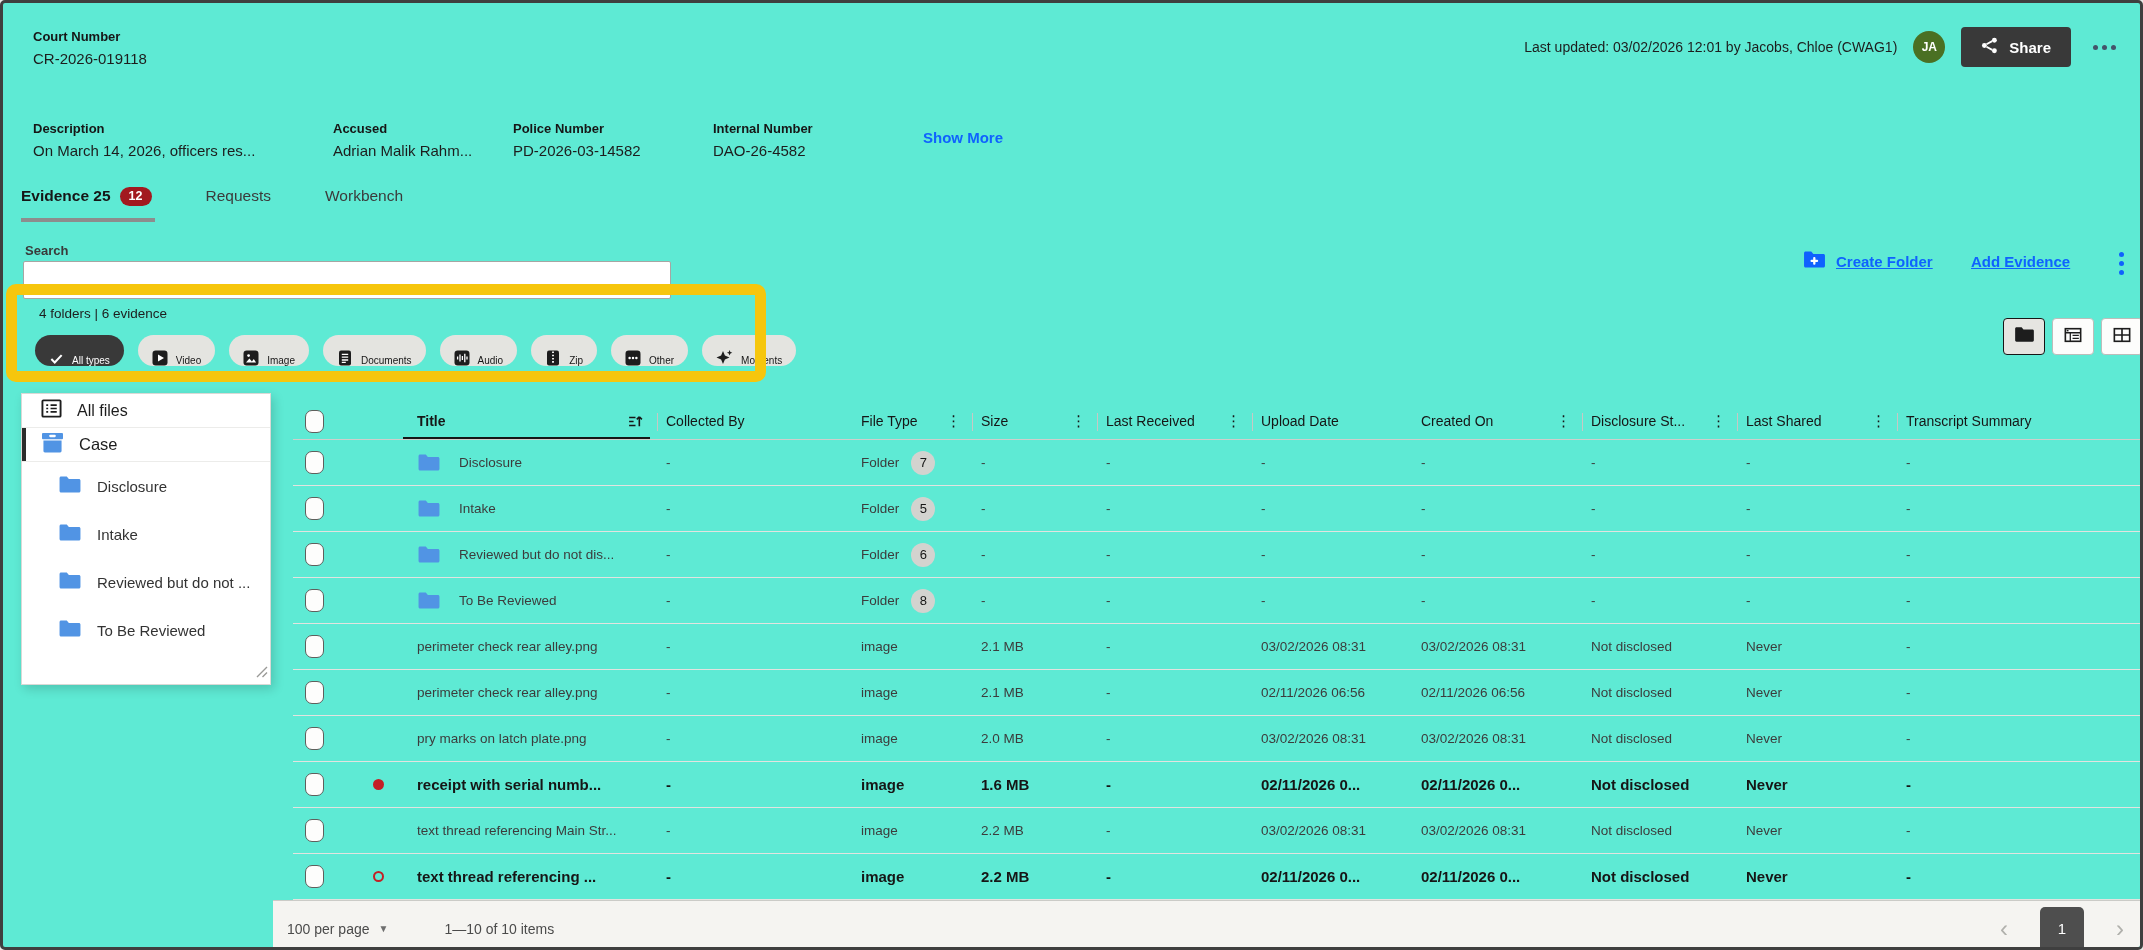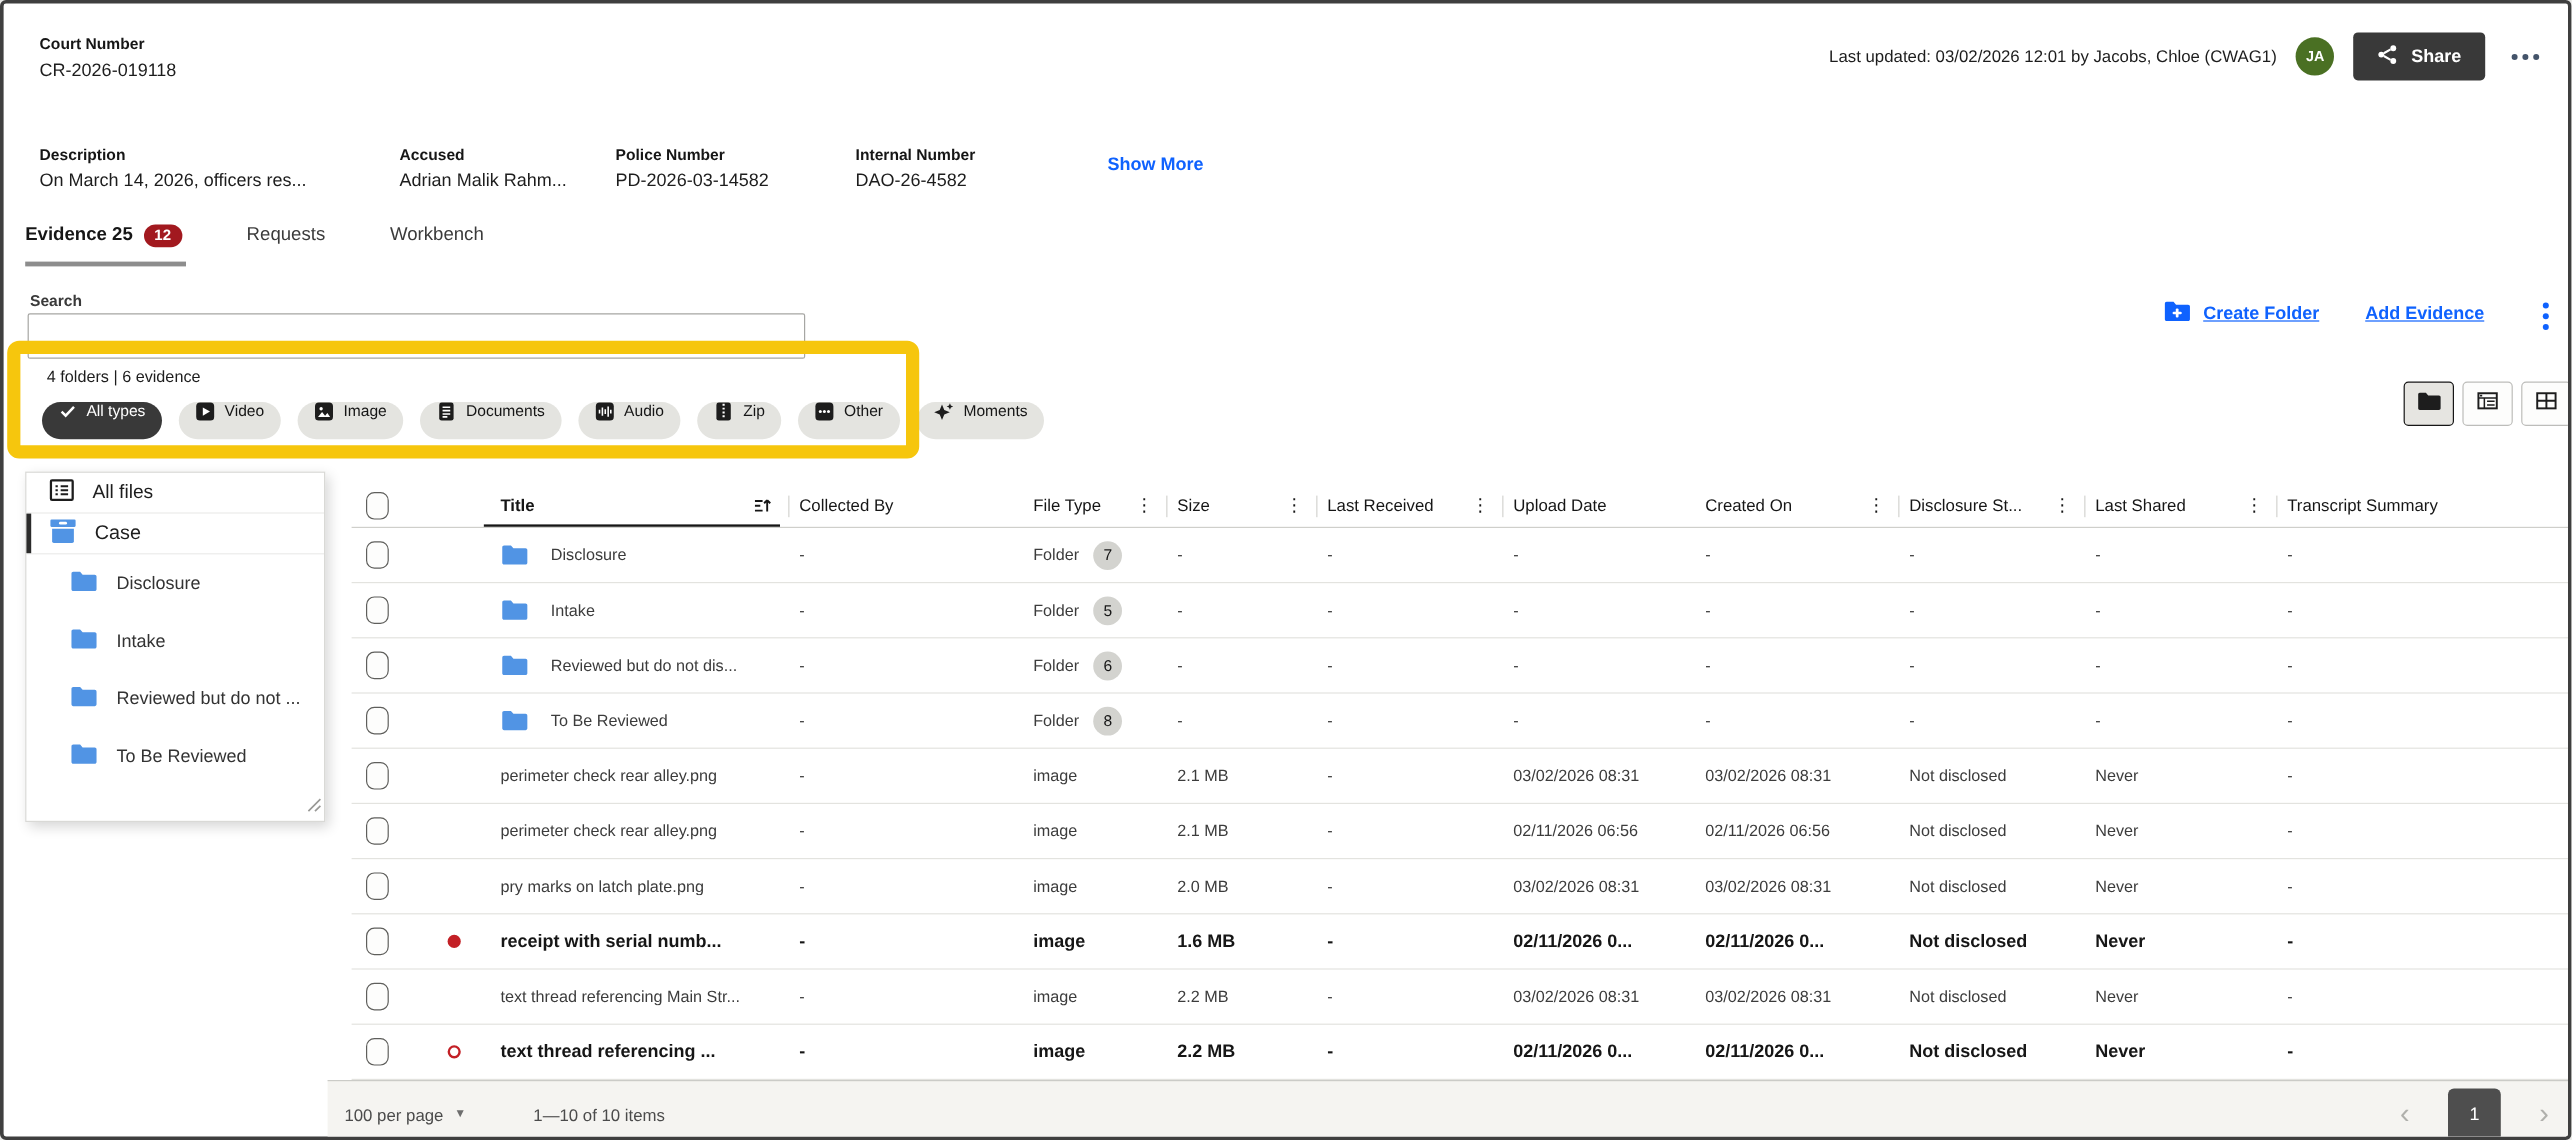--- a/index.html
+++ b/index.html
@@ -1,18 +1,18 @@
 <!DOCTYPE html>
 <html style="--link-blue: #0f62fe; --badge-red: #a2191f; --highlight-yellow: #f6c60d; --folder-blue: #5194e4; --avatar-green: #4a7023; --share-bg: #393939; --marker-red: #c32026;"><head>
 <meta charset="utf-8">
 <style>
   * { margin:0; padding:0; box-sizing:border-box; }
   html,body { background:#e9e9e7; }
   body { font-family:"Liberation Sans", sans-serif; color:#161616; }
-  .app { position:relative; width:2143px; height:950px; background:#ffffff;
+  .app { position:relative; width:2143px; height:950px; background:#5eead4;
          border:3px solid #3f3f3f; border-radius:5px; overflow:hidden; }
 
   
   .court-block { position:absolute; left:30px; top:26px; }
   .fld-label { font-size:13px; font-weight:700; color:#161616; }
   .fld-value { font-size:15px; margin-top:6px; color:#1d1d1d; }
   .top-right { position:absolute; right:24px; top:24px; height:40px; display:flex; align-items:center; gap:16px;justify-content:space-between; }
   .last-updated { font-size:14px; color:#1d1d1d; }
   .avatar { width:32px; height:32px; border-radius:50%; background:var(--avatar-green,#4a7023);
             color:#fff; font-size:12px; font-weight:700; display:flex; align-items:center; justify-content:center; }
@@ -52,22 +52,22 @@
   .kebab-blue i { width:5px; height:5px; border-radius:50%; background:var(--link-blue,#0f62fe); }
 
   
   .highlight-box { position:absolute; left:3px; top:281px; width:760px; height:98px;
                    border:11px solid var(--highlight-yellow,#f6c60d); border-radius:10px;
                    pointer-events:none; z-index:60; }
 
   
   .filter-summary { position:absolute; left:36px; top:303px; font-size:13.5px; color:#1d1d1d; }
   .chips { position:absolute; left:32px; top:332px; display:flex; align-items:center; gap:14px; }
-  .chip { height:31px; border-radius:16px; background:#e4e4e0; border:none; display:flex; align-items:flex-start;
-          gap:8px; padding:0 14px; font-size:13px; color:#161616; font-family:inherit; cursor:pointer; white-space:nowrap; }
+  .chip { height:31px; border-radius:16px; background:#e4e4e0; border:none; display:flex; align-items:flex-end;
+          gap:8px; padding:0 14px; font-size:10px; color:#161616; font-family:inherit; cursor:pointer; white-space:nowrap; }
   .chip.selected { background:#393939; color:#fff; }
   .chip .chip-ic { display:flex; align-items:center; }
 
   
   .view-toggles { position:absolute; left:2000px; top:315px; display:flex; gap:7px; z-index:5; }
   .vt { width:42px; height:37px; border-radius:4px; background:#fdfdfc; border:1px solid #bdbdba;
         display:flex; align-items:center; justify-content:center; cursor:pointer; }
   .vt.selected { background:#e6e5e1; border:1px solid #161616; }
 
   

